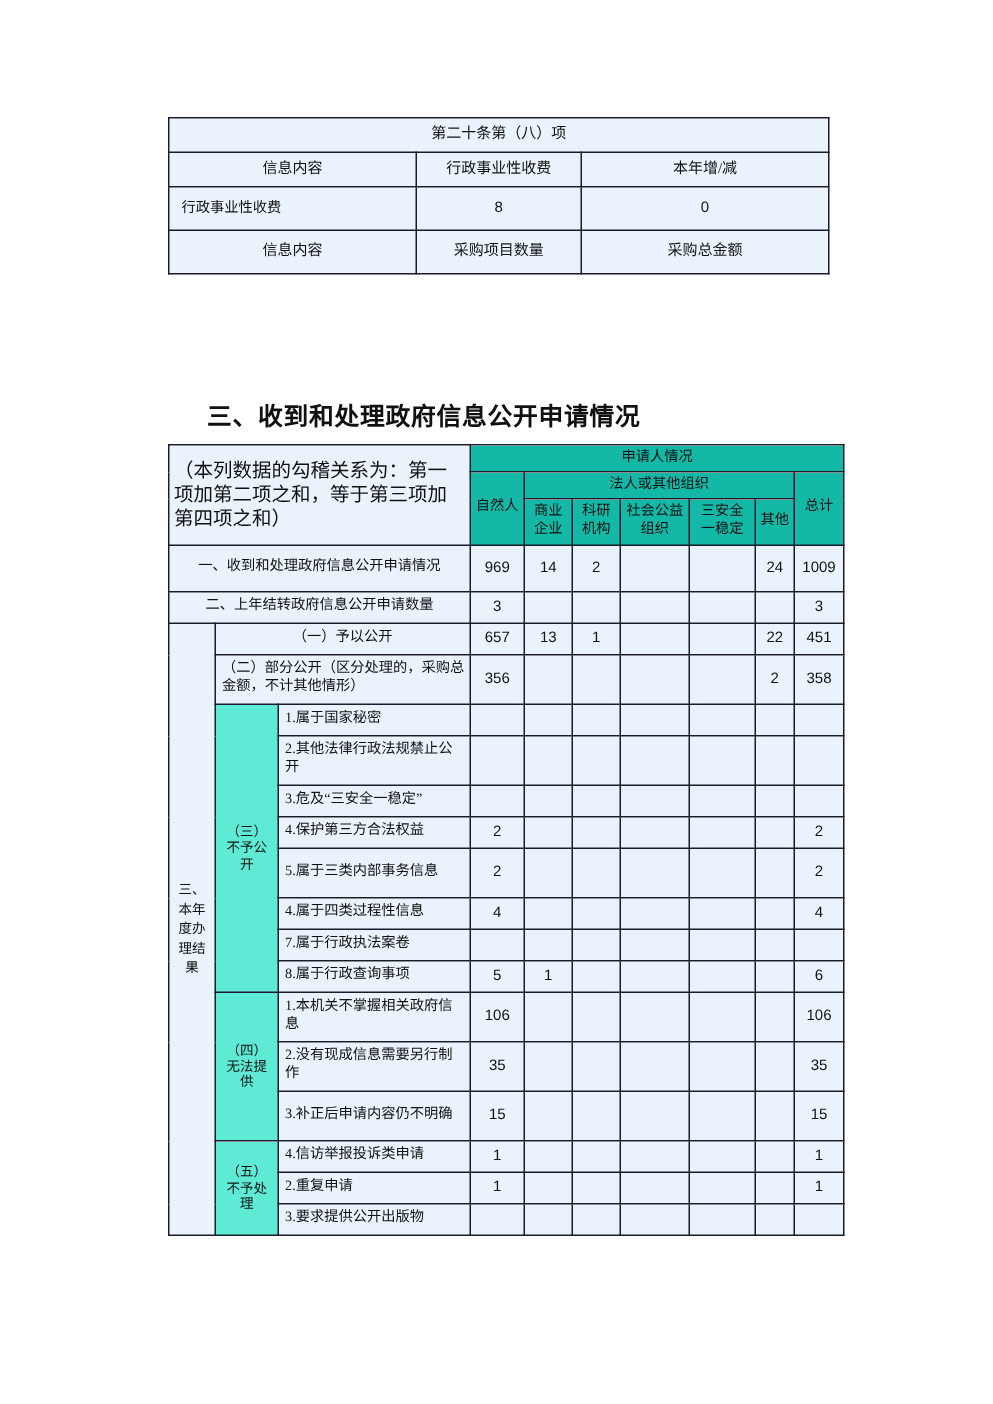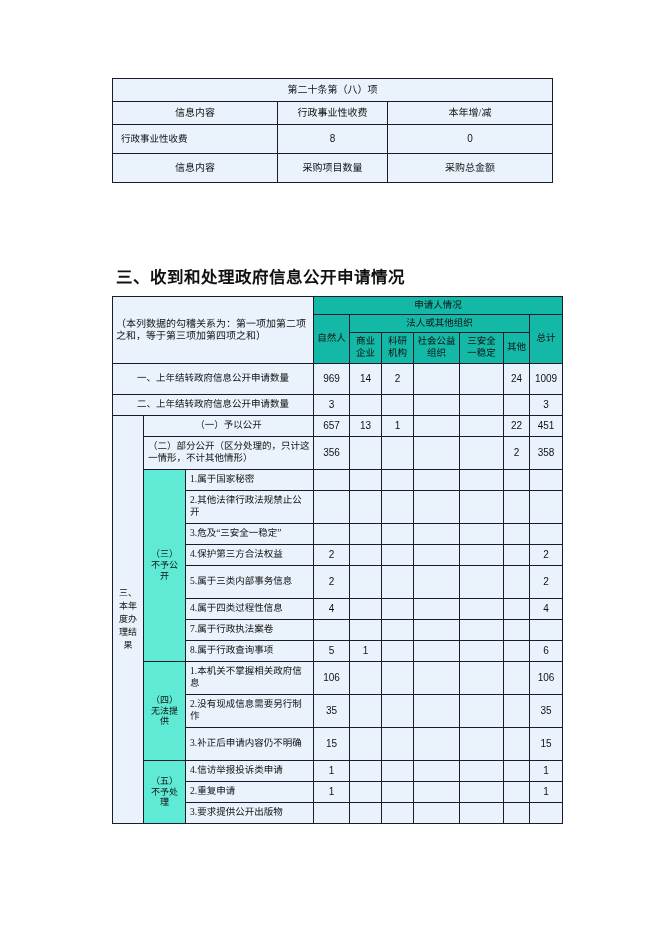--- a/index.html
+++ b/index.html
@@ -51,21 +51,21 @@
     left: 112px;
     top: 78px;
     width: 440px;
   }
   .tbl-top td { height: 14px; }
   .tbl-top td.band { height: 18px; }
 
   
   .sec-title {
     position: absolute;
-    left: 116px;
+    left: 138px;
     top: 264px;
     font-size: 16.5px;
     font-weight: bold;
     letter-spacing: 0.5px;
     font-family: Liberation Mono, monospace;
     white-space: nowrap;
   }
 
   
   .tbl-main {
@@ -97,21 +97,21 @@
   }
   .tbl-main td.rowlbl-c {
     text-align: center;
   }
   .tbl-main td.numc {
     text-align: center;
     font-family: "Liberation Sans", sans-serif;
     font-size: 10px;
   }
   .note {
-    font-size: 10px;
+    font-size: 13px;
     line-height: 1.5;
     text-align: left;
     padding: 0 2px;
   }
 </style>
 </head>
 <body>
 
 <div class="page">
 
@@ -173,21 +173,21 @@
 
       <tr>
         <td class="hcell" style="height:26px">商业企业</td>
         <td class="hcell">科研机构</td>
         <td class="hcell">社会公益组织</td>
         <td class="hcell">三安全一稳定</td>
         <td class="hcell">其他</td>
       </tr>
 
       <tr>
-        <td colspan="3" class="rowlbl-c" style="height:26px">一、上年结转政府信息公开申请数量</td>
+        <td colspan="3" class="rowlbl-c" style="height:26px">一、收到和处理政府信息公开申请情况</td>
         <td class="numc">969</td>
         <td class="numc">14</td>
         <td class="numc">2</td>
         <td class="numc"></td>
         <td class="numc"></td>
         <td class="numc">24</td>
         <td class="numc">1009</td>
       </tr>
 
       <tr>
@@ -207,21 +207,21 @@
         <td class="numc">657</td>
         <td class="numc">13</td>
         <td class="numc">1</td>
         <td class="numc"></td>
         <td class="numc"></td>
         <td class="numc">22</td>
         <td class="numc">451</td>
       </tr>
 
       <tr>
-        <td colspan="2" class="rowlbl" style="height:28px">（二）部分公开（区分处理的，只计这一情形，不计其他情形）</td>
+        <td colspan="2" class="rowlbl" style="height:28px">（二）部分公开（区分处理的，采购总金额，不计其他情形）</td>
         <td class="numc">356</td>
         <td class="numc"></td>
         <td class="numc"></td>
         <td class="numc"></td>
         <td class="numc"></td>
         <td class="numc">2</td>
         <td class="numc">358</td>
       </tr>
 
       <tr>

